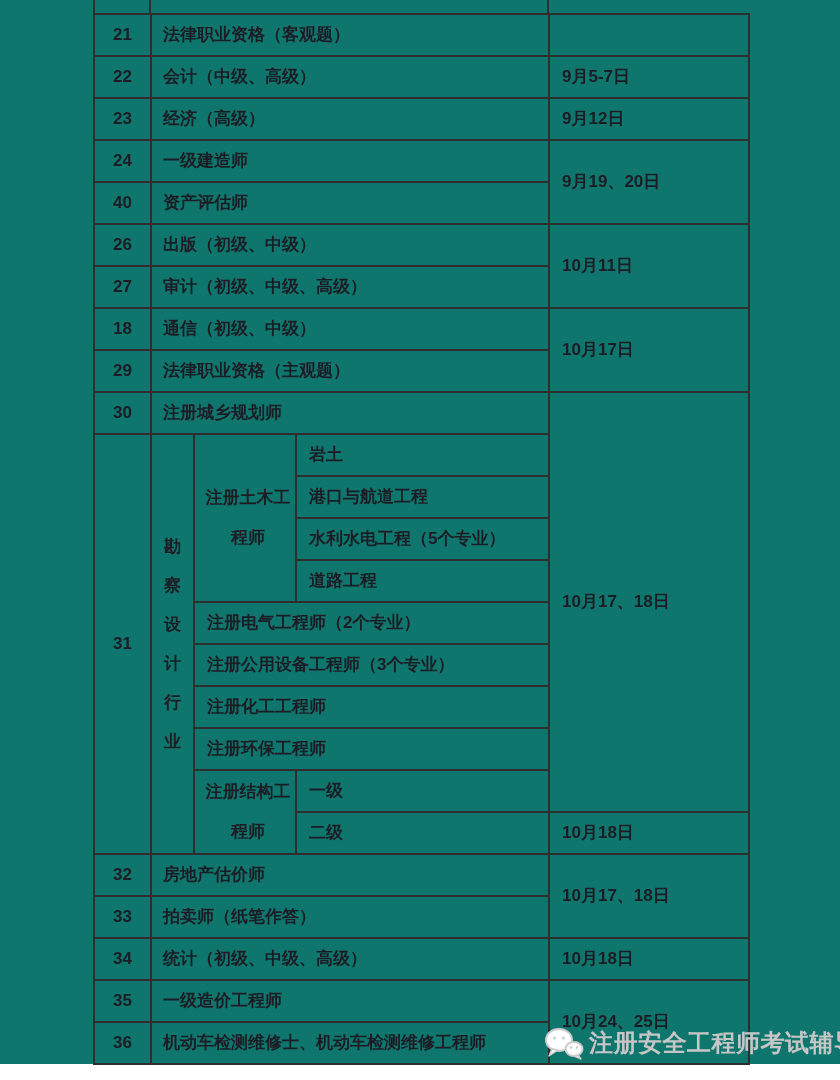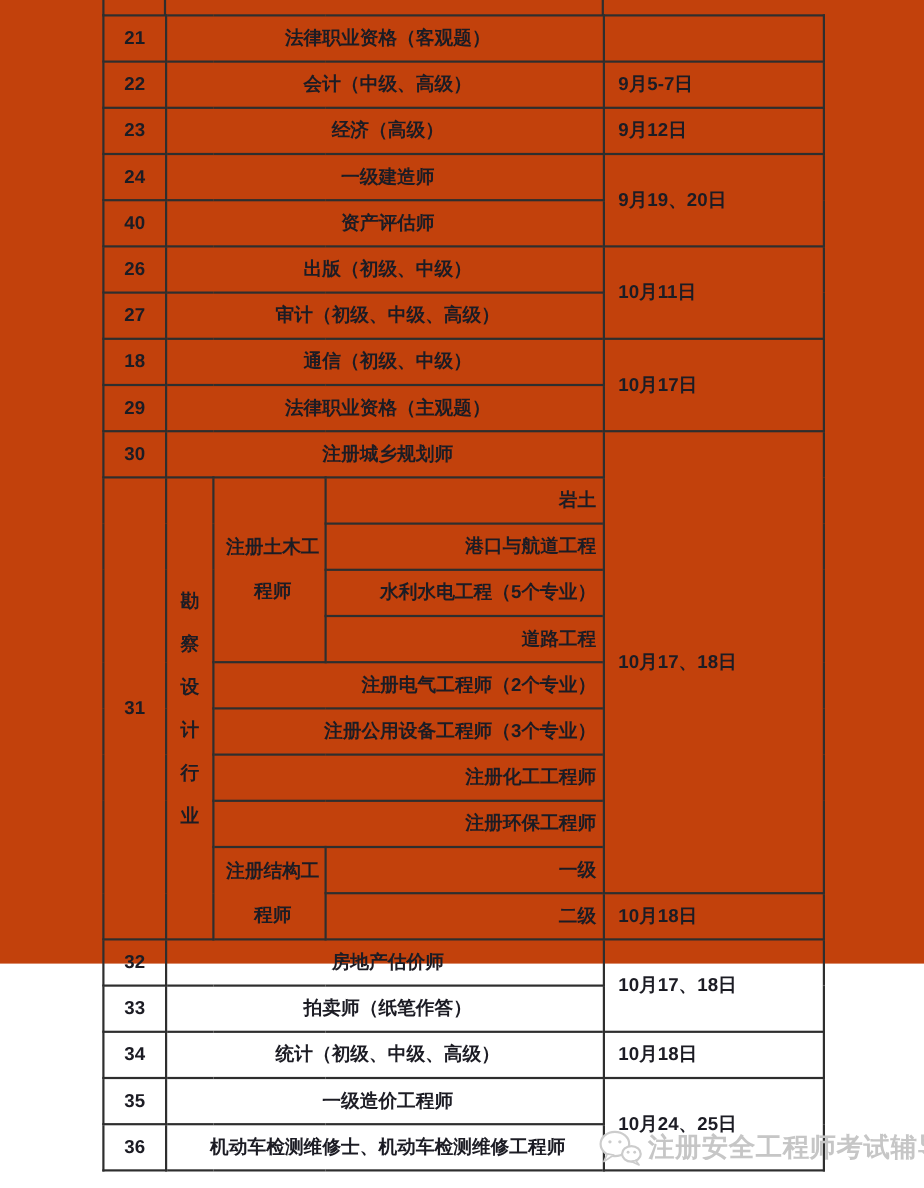--- a/index.html
+++ b/index.html
@@ -7,22 +7,22 @@
     padding: 0;
     width: 840px;
     height: 1080px;
     background: #ffffff;
     overflow: hidden;
     font-family: "Liberation Sans", "DejaVu Sans", sans-serif;
   }
   .page {
     position: relative;
     width: 840px;
-    height: 876px;
-    background: #c2410c;
+    height: 1064px;
+    background: #0f766e;
   }
   
   .stub {
     position: absolute;
     top: 0;
     width: 2px;
     height: 14px;
     background: #2e2e2e;
   }
   .stub-a { left: 93px; }
@@ -44,23 +44,23 @@
     border: 2px solid #2e2e2e;
     font-weight: 700;
     font-size: 17px;
     line-height: 40px;
     color: #1c1c24;
     vertical-align: middle;
     overflow: hidden;
     white-space: normal;
   }
   td.num  { text-align: center; padding: 0; }
-  td.name { text-align: center; padding: 0 6px 0 11px; border-radius: 14px; }
+  td.name { text-align: left; padding: 0 6px 0 11px; border-radius: 14px; }
   td.sub  { text-align: center; padding: 0 4px 0 10px; line-height: 40px; }
-  td.det  { text-align: right; padding: 0 6px 0 12px; }
+  td.det  { text-align: left; padding: 0 6px 0 12px; }
   td.date { text-align: left; padding: 0 18px 0 12px; }
   td.vcell { text-align: center; padding: 0; }
   .vtext { display: inline-block; line-height: 39px; font-size: 17px; }
 
   .watermark {
     position: absolute;
     left: 544px;
     top: 1026px;
     display: flex;
     align-items: center;

